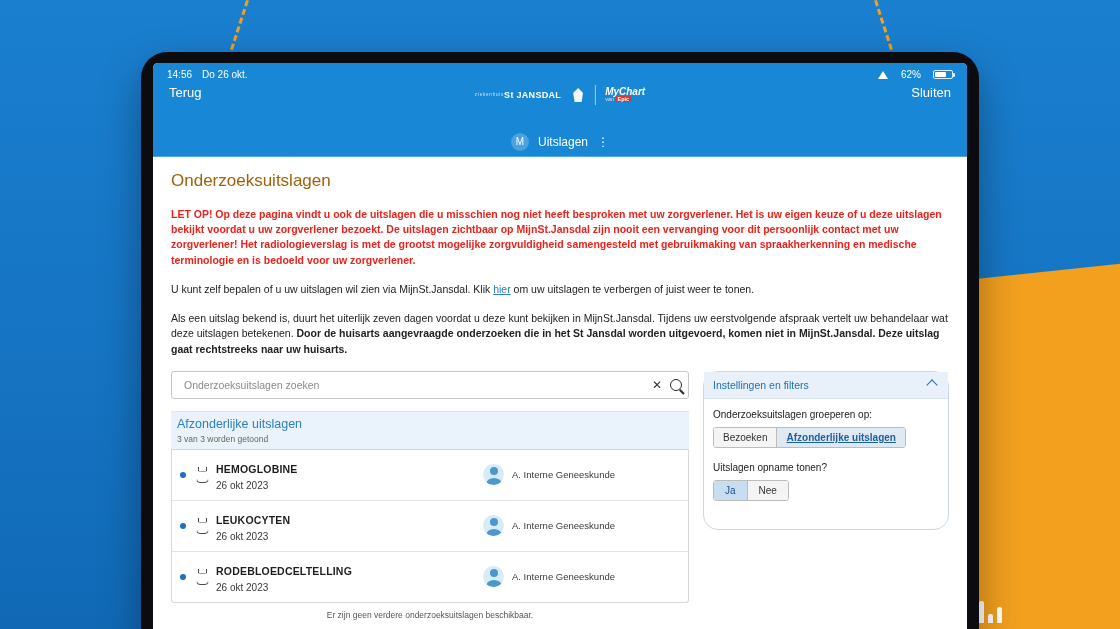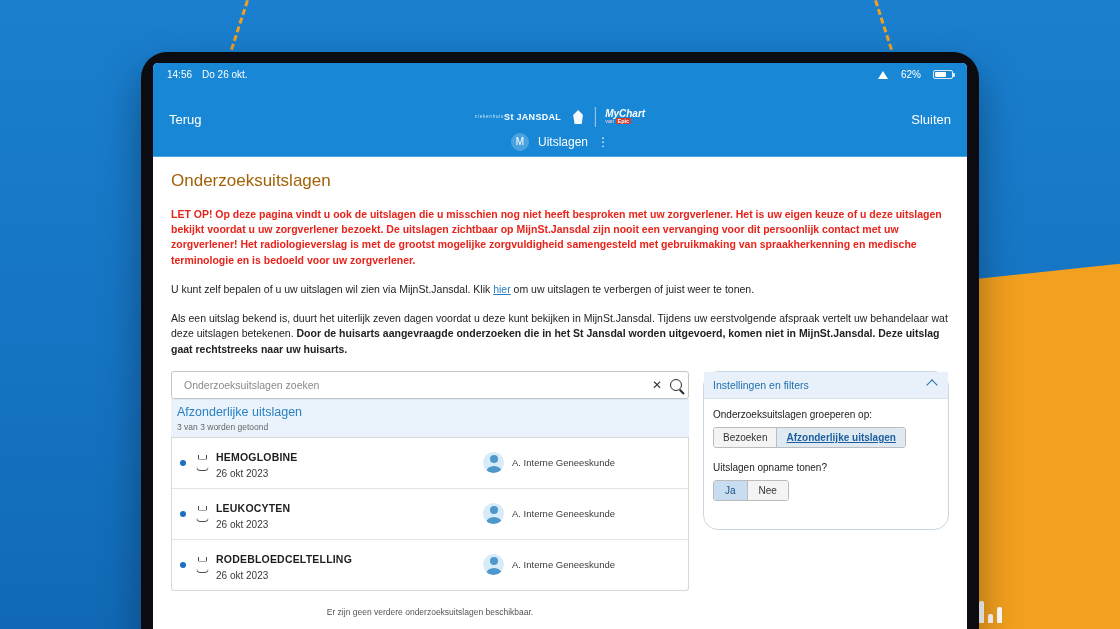--- a/index.html
+++ b/index.html
@@ -76,21 +76,21 @@
   .batt {
     width:20px; height:9px; border:1px solid rgba(255,255,255,.85);
     border-radius:2px; position:relative; display:inline-block;
   }
   .batt::after{ content:""; position:absolute; right:-3px; top:2.5px; width:2px; height:4px; background:rgba(255,255,255,.85); border-radius:0 1px 1px 0;}
   .batt i { position:absolute; left:1px; top:1px; bottom:1px; width:62%; background:#fff; border-radius:1px; display:block; }
 
   
   .appbar {
     height:42px; background:#1787d6; color:#fff;
-    display:flex; align-items:flex-end; padding:0 16px;
+    display:flex; align-items:flex-start; padding:0 16px;
     position:relative;
   }
   .appbar .back, .appbar .close {
     font-size:13px; color:#fff; cursor:pointer;
   }
   .appbar .brand {
     position:absolute; left:50%; transform:translateX(-50%);
     display:flex; align-items:center; gap:9px;
   }
   .brand-jansdal { display:flex; flex-direction:row; align-items:center; line-height:1; }
@@ -144,21 +144,21 @@
 
   
   .cols { display:flex; gap:14px; }
   .col-left { flex:1 1 auto; min-width:0; }
   .col-right { width:246px; flex:0 0 246px; }
 
   .searchrow {
     display:flex; align-items:center;
     border:1px solid #c6c6c6; border-radius:3px;
     height:28px; background:#fff; padding:0 6px 0 10px;
-    margin-bottom:0;
+    margin-bottom:12px;
   }
   .searchrow input {
     border:0; outline:0; flex:1; font-size:10.5px; color:#333;
     font-family:"Liberation Sans", sans-serif; background:transparent;
   }
   .searchrow input::placeholder { color:#8a8a8a; }
   .ic-btn { color:#333; font-size:12px; padding:0 5px; cursor:pointer; line-height:1; }
   .mag {
     width:12px; height:12px; border:1.6px solid #2c2c2c; border-radius:50%;
     position:relative; display:inline-block; margin-left:3px; cursor:pointer;
@@ -197,21 +197,21 @@
   .rr-date { font-size:10px; color:#3a3a3a; margin-top:3px; }
   .rr-prov { display:flex; align-items:center; gap:8px; width:195px; flex:0 0 auto; }
   .prov-avatar {
     width:21px; height:21px; border-radius:50%; background:#d8ebf8;
     position:relative; flex:0 0 auto; overflow:hidden;
   }
   .prov-avatar::before{ content:""; position:absolute; left:50%; top:3px; transform:translateX(-50%); width:8px; height:8px; border-radius:50%; background:#4e97cc; }
   .prov-avatar::after{ content:""; position:absolute; left:50%; bottom:-4px; transform:translateX(-50%); width:15px; height:11px; border-radius:50% 50% 0 0; background:#4e97cc; }
   .prov-name { font-size:9.5px; color:#3b3b3b; }
 
-  .footnote { text-align:center; font-size:8.5px; color:#555; margin-top:16px; }
+  .footnote { text-align:center; font-size:8.5px; color:#555; margin-top:7px; }
 
   
   .panel { border:1px solid #c9d8e4; border-radius:15px; background:#fff; }
   .panel-head {
     background:#e8f1f9; display:flex; align-items:center; justify-content:space-between;
     padding:7px 9px; font-size:10.5px; color:#1f6fb0; cursor:pointer;
     border-bottom:1px solid #d6e3ee;
   }
   .chev { width:8px; height:8px; border-left:1.6px solid #1f6fb0; border-top:1.6px solid #1f6fb0; transform:rotate(45deg); margin-right:3px; }
   .panel-body { padding:10px 9px 14px 9px; }

